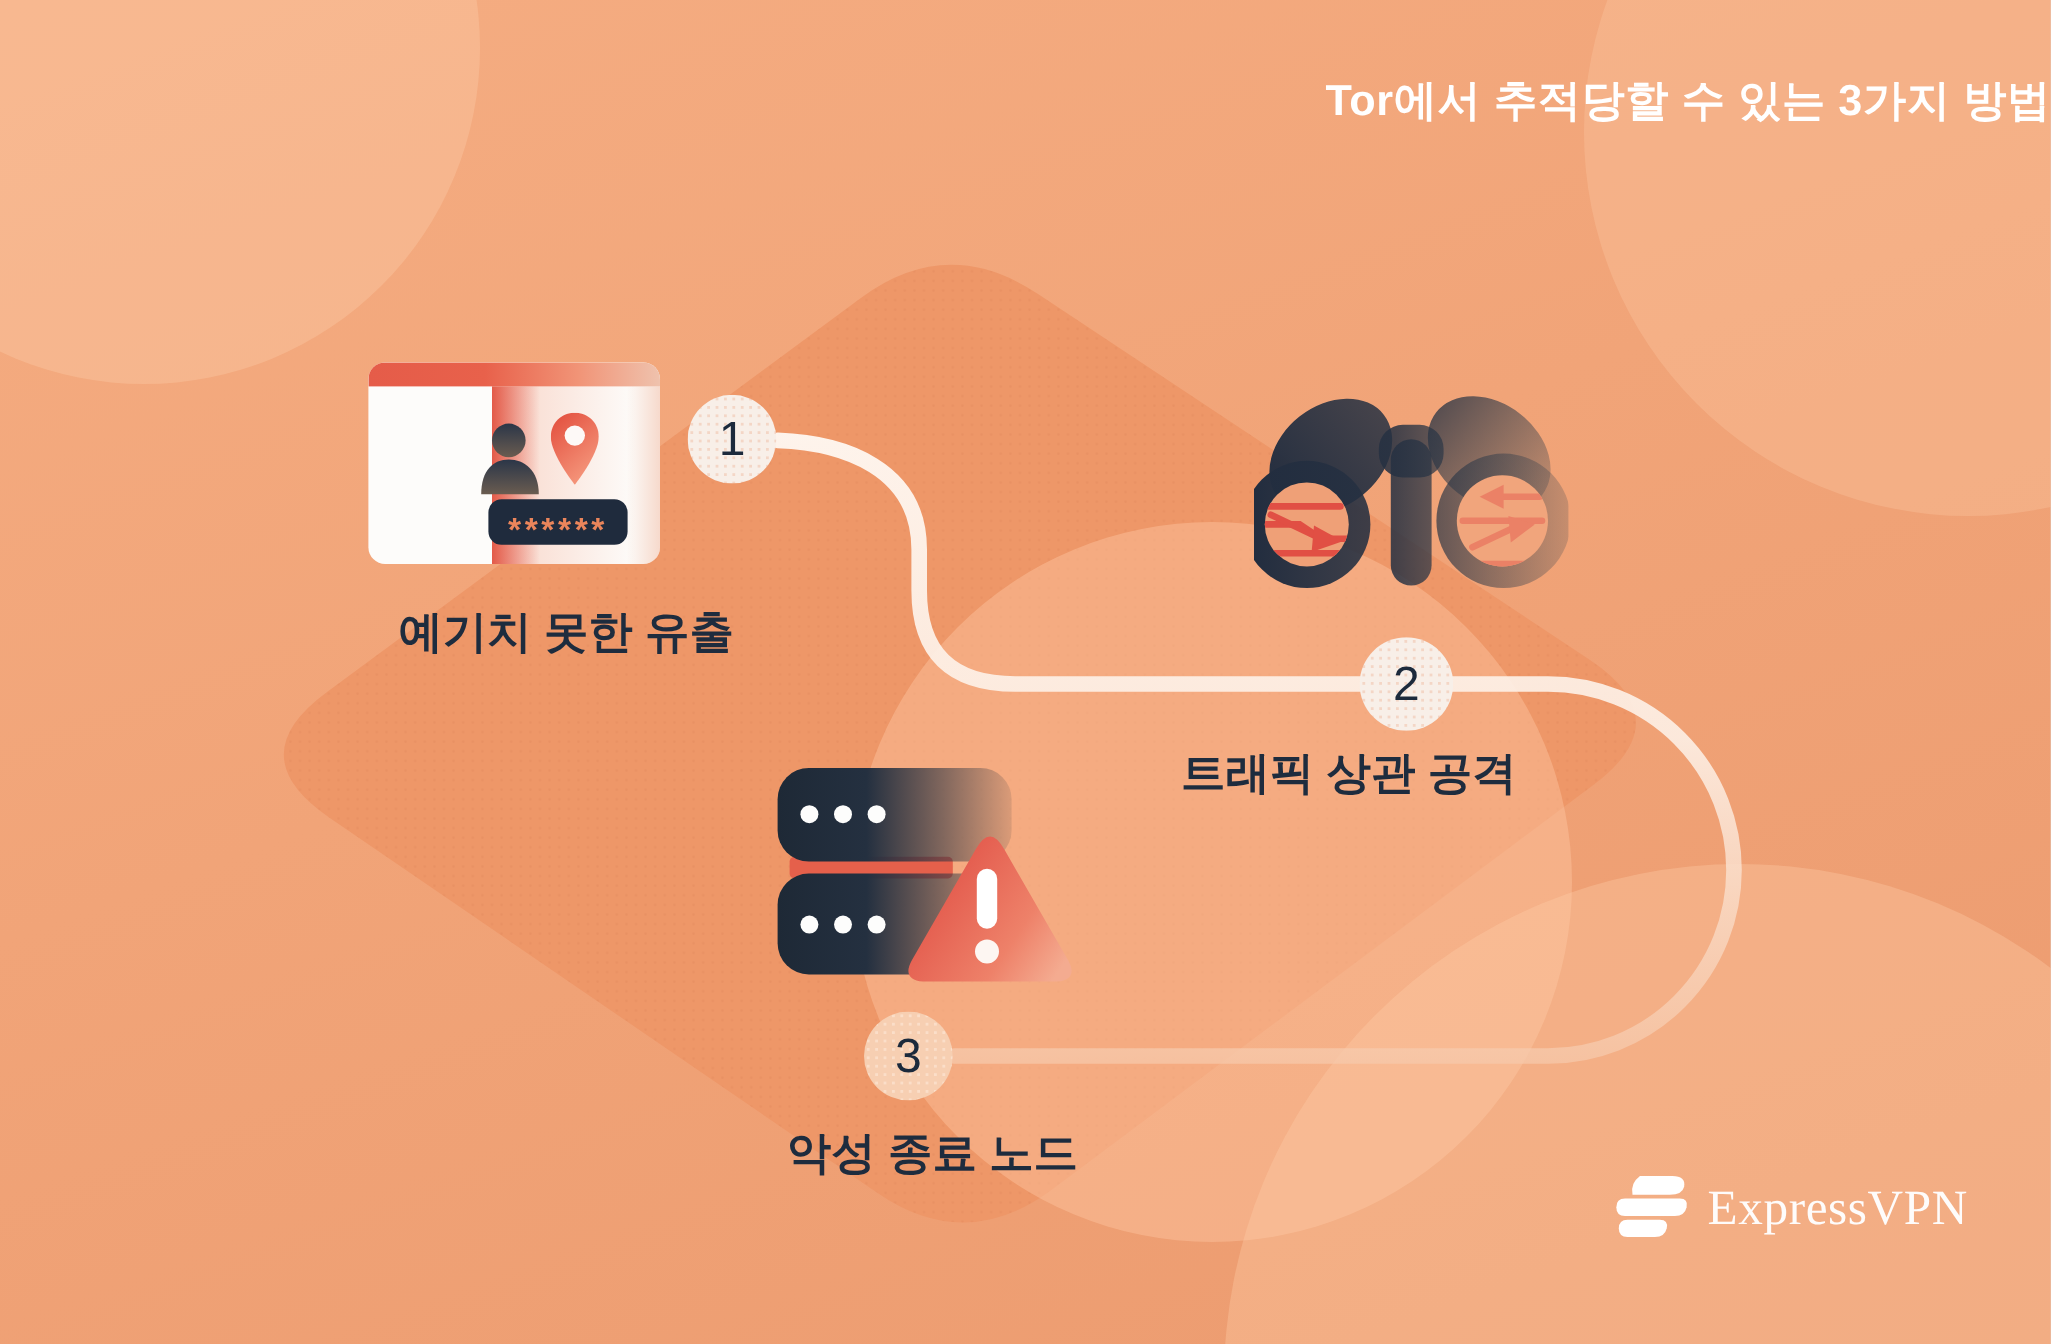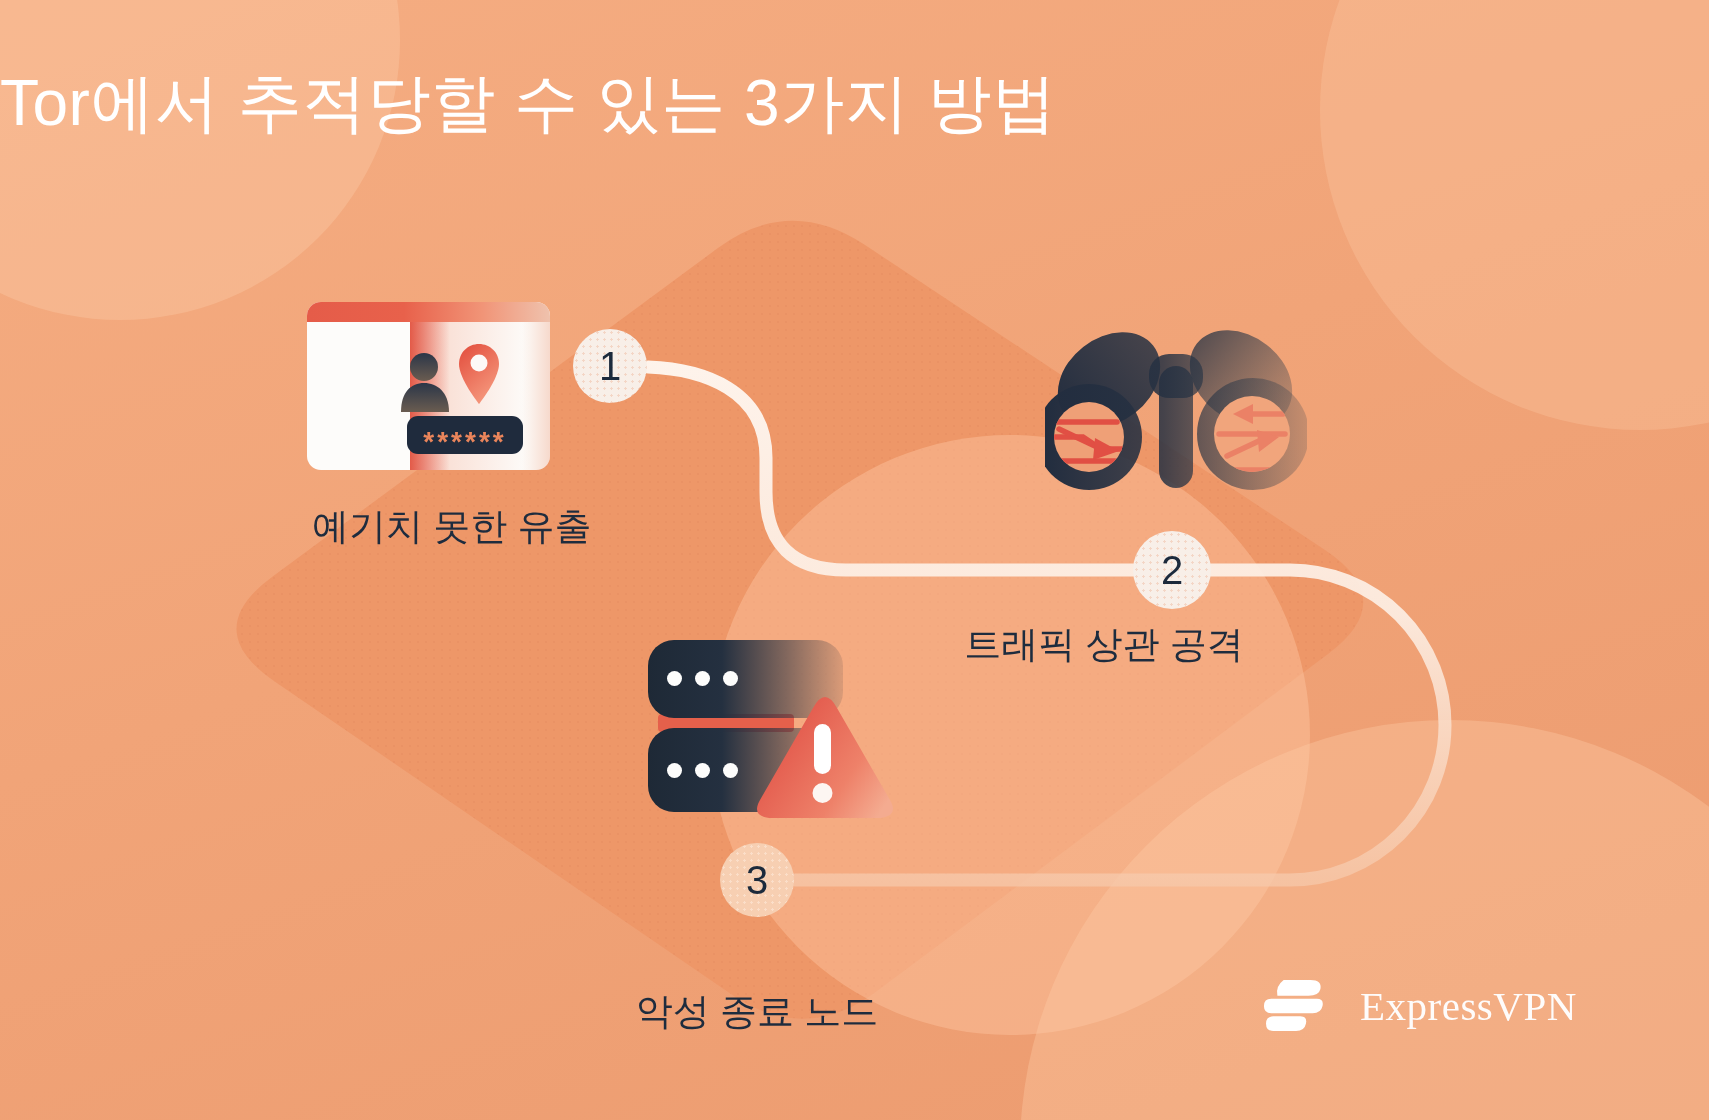--- a/index.html
+++ b/index.html
@@ -6,32 +6,32 @@
   .stage{
     position:relative; width:1709px; height:1120px; overflow:hidden;
     background:linear-gradient(160deg,#f5ad82 0%,#f1a478 45%,#ec9b6f 100%);
     font-family:"Liberation Sans", sans-serif;
   }
   .stage svg{display:block;}
   .abs{position:absolute;}
 
   
   .title{
-    left:0; top:60px; width:100%; text-align:left;
-    font-size:64px; font-weight:400; color:#ffffff; letter-spacing:.5px;
+    left:0; top:60px; width:100%; text-align:right;
+    font-size:36px; font-weight:700; color:#ffffff; letter-spacing:.5px;
     white-space:nowrap;
   }
 
   
   .step-label{
-    font-size:37px; font-weight:400; color:#1e2c3e; white-space:nowrap;
+    font-size:37px; font-weight:700; color:#1e2c3e; white-space:nowrap;margin-left:20px;
   }
   .label-1{left:312px; top:502px;}
   .label-2{left:1104px; top:620px; transform:translateX(-50%);}
-  .label-3{left:757px;  top:987px; transform:translateX(-50%);}
+  .label-3{left:757px;  top:936px; transform:translateX(-50%);}
 
   
   .badge{
     width:74px; height:74px; border-radius:50%;
     display:flex; align-items:center; justify-content:center;
     font-size:40px; font-weight:500; color:#1c2a3c;
     background-color:#f8efe8;
     background-image:radial-gradient(circle, rgba(232,150,110,.28) 1.2px, transparent 1.4px);
     background-size:7px 7px;
   }
@@ -70,21 +70,21 @@
     border-radius:4px; background:#e5604b;}
   .srv{
     position:absolute; left:0; width:195px; border-radius:26px;
     background:linear-gradient(90deg,#1e2936 0%,#243040 38%, rgba(41,51,66,.55) 72%, rgba(70,66,70,.15) 100%);
   }
   .srv-1{top:0; height:78px;}
   .srv-2{top:88px; height:84px;}
   .srv-dot{position:absolute; width:15px; height:15px; border-radius:50%; background:#fdfdfc;}
 
   
-  .logo{left:1260px; top:978px; display:flex; align-items:center; gap:32px;}
+  .logo{left:1343px; top:978px; display:flex; align-items:center; gap:12px;}
   .logo-text{
     font-family:"Liberation Serif", serif; font-size:41px; font-weight:500;
     color:#fefcfb; letter-spacing:.5px;
   }
 </style>
 </head>
 <body>
 
 <div class="stage">
 

